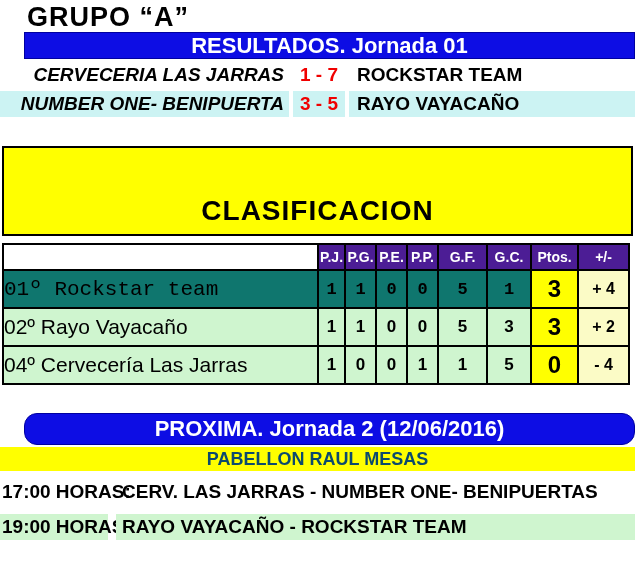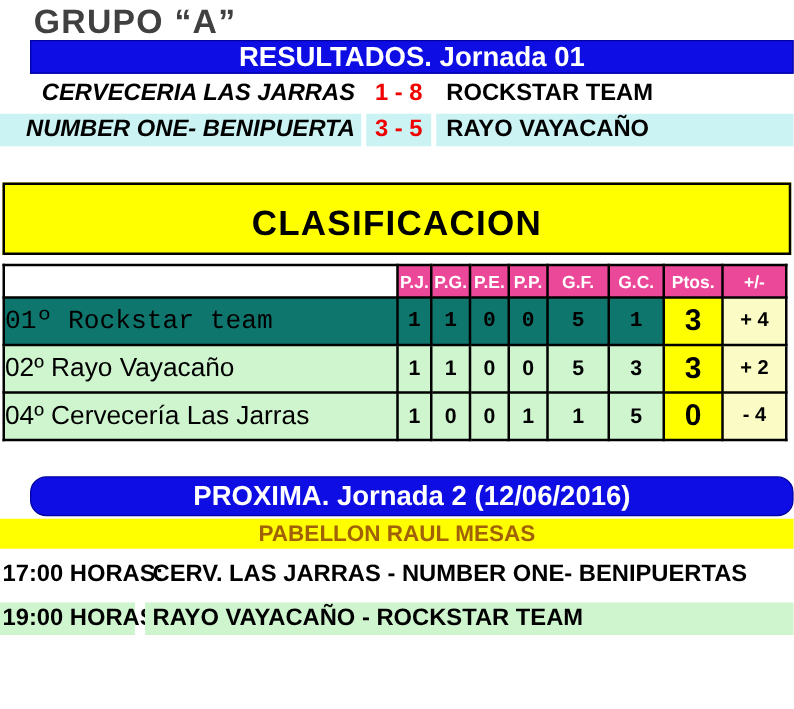--- a/index.html
+++ b/index.html
@@ -9,21 +9,21 @@
   body {
     width: 635px; height: 567px;
     overflow: hidden;
     font-family: "Liberation Sans", sans-serif;
     color: #000;
     position: relative;
   }
 
   
   .group-title {
-    color: #404040;
+    color: #000000;
     font-size: 27px;
     font-weight: bold;
     letter-spacing: 1px;
     padding: 2px 0 0 27px;
     height: 30px;
     box-sizing: border-box;
   }
 
   
   .bar-blue {
@@ -51,21 +51,21 @@
     column-gap: 4px;
   }
   .res-home  { width: 289px; text-align: right; padding-right: 5px; box-sizing: border-box; font-style: italic; }
   .res-score { width: 52px;  text-align: center; color: #f00000; }
   .res-away  { flex: 1; padding-left: 8px; }
   .row-tint-cyan > div { background: #ccf3f3; }
 
   
   .clasif-box {
     margin: 29px 2px 0 2px;
-    height: 58px;
+    height: 90px;
     background: #ffff00;
     border: 2px solid #000;
     box-sizing: border-box;
     display: flex;
     align-items: flex-end;
     justify-content: center;
     padding-bottom: 7px;
     font-size: 28px;
     font-weight: bold;
     letter-spacing: 1px;
@@ -76,21 +76,21 @@
     border-collapse: collapse;
     margin: 7px 0 0 2px;
     table-layout: fixed;
   }
   table.standings th, table.standings td {
     border: 2px solid #000;
     padding: 0;
     box-sizing: border-box;
   }
   table.standings th {
-    background: #ec4899;
+    background: #4c1d95;
     color: #fff;
     font-size: 14px;
     font-weight: bold;
     height: 26px;
     text-align: center;
   }
   table.standings th.name-head { background: #ffffff; }
   table.standings tr.data-row { height: 38px; }
   td.name-cell {
     font-size: 21px;
@@ -112,21 +112,21 @@
   .col-gf { width: 49px; }
   .col-gc { width: 44px; }
   .col-pt { width: 47px; }
   .col-df { width: 51px; }
 
   
   .bar-next { margin-top: 28px; height: 32px; line-height: 30px; border-radius: 13px; }
   .bar-venue {
     margin-top: 2px;
     background: #ffff00;
-    color: #a16207;
+    color: #0c4a6e;
     font-size: 18px;
     font-weight: bold;
     text-align: center;
     height: 24px;
     line-height: 24px;
   }
   .fixture-row {
     display: flex;
     height: 26px;
     line-height: 26px;
@@ -142,21 +142,21 @@
 </style>
 </head>
 <body>
 
 <div class="group-title">GRUPO  “A”</div>
 
 <div class="bar-blue bar-results">RESULTADOS. Jornada 01</div>
 
 <div class="result-row">
   <div class="res-home">CERVECERIA LAS JARRAS</div>
-  <div class="res-score">1 - 8</div>
+  <div class="res-score">1 - 7</div>
   <div class="res-away">ROCKSTAR TEAM</div>
 </div>
 
 <div class="result-row row-tint-cyan">
   <div class="res-home">NUMBER ONE- BENIPUERTA</div>
   <div class="res-score">3 - 5</div>
   <div class="res-away">RAYO VAYACAÑO</div>
 </div>
 
 <div class="clasif-box">

